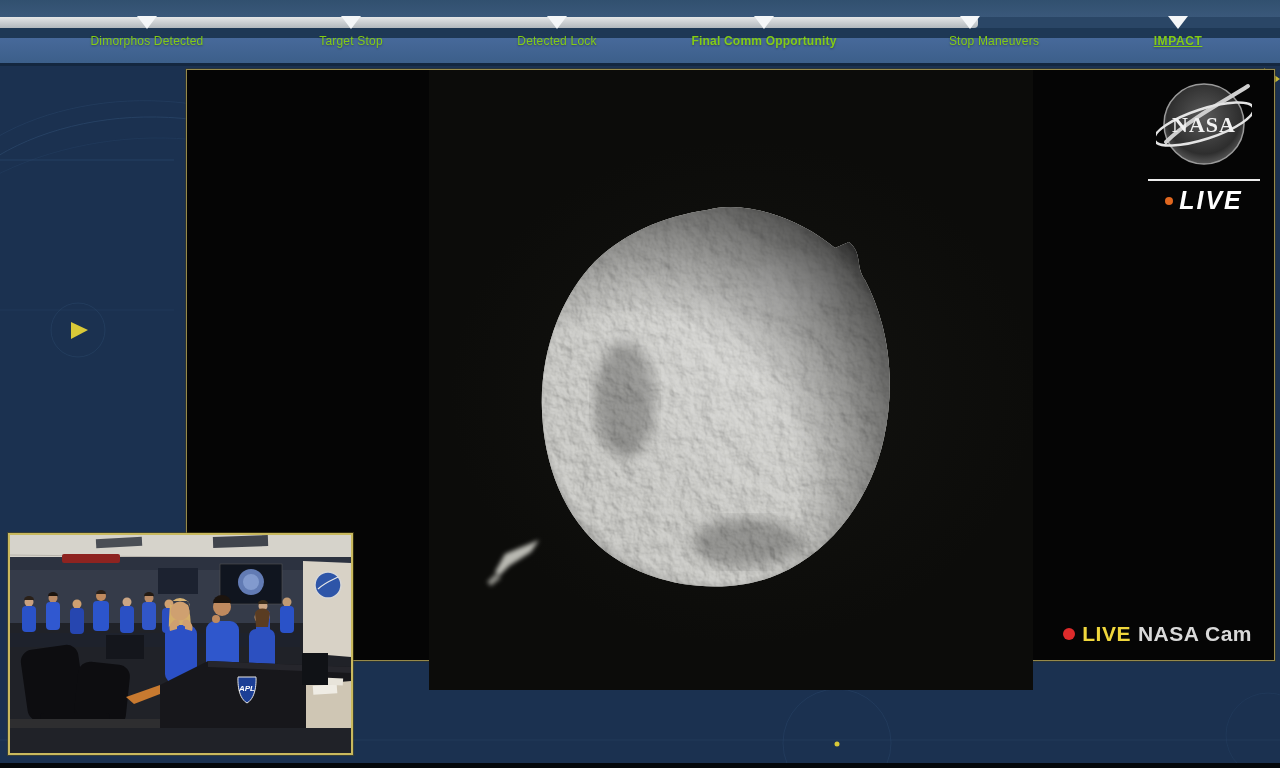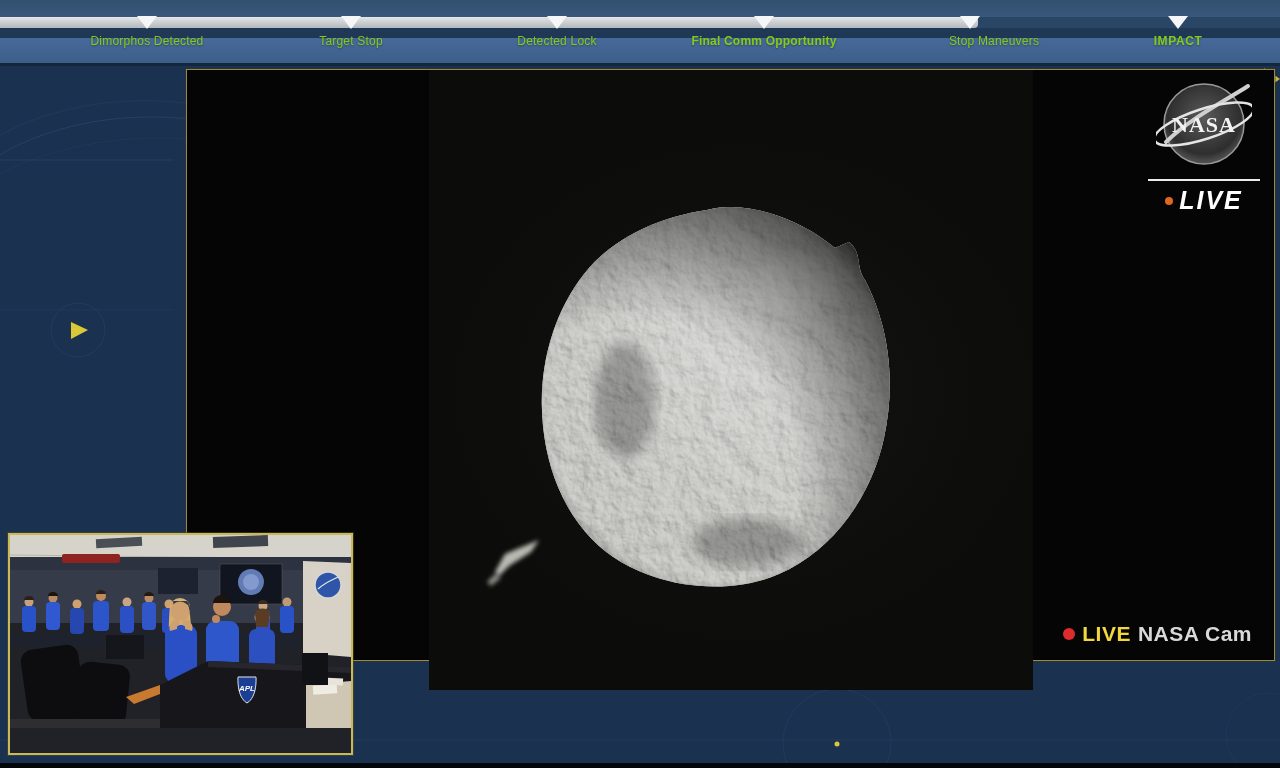--- a/index.html
+++ b/index.html
@@ -100,21 +100,21 @@
   <div class="tl-marker" style="left:557px;"></div>
   <div class="tl-marker" style="left:764px;"></div>
   <div class="tl-marker" style="left:970px;"></div>
   <div class="tl-marker" style="left:1178px;"></div>
 
   <div class="tl-label" style="left:147px;">Dimorphos Detected</div>
   <div class="tl-label" style="left:351px;">Target Stop</div>
   <div class="tl-label" style="left:557px;">Detected Lock</div>
   <div class="tl-label" style="left:764px;font-weight:bold;">Final Comm Opportunity</div>
   <div class="tl-label" style="left:970px;margin-left:24px;">Stop Maneuvers</div>
-  <div class="tl-label emph" style="left:1178px;">IMPACT</div>
+  <div class="tl-label emph" style="left:1178px;text-decoration:underline;">IMPACT</div>
 
   <div id="main-video">
     <div id="cam-band"></div>
 
     <svg id="asteroid-svg" width="1087" height="620" viewBox="0 0 1087 620">
       <defs>
         <filter id="rockTex" x="-5%" y="-5%" width="110%" height="110%">
           <feTurbulence type="fractalNoise" baseFrequency="0.050 0.046" numOctaves="5" seed="17" result="n"></feTurbulence>
           <feDiffuseLighting in="n" lighting-color="#ffffff" surfaceScale="3.4" diffuseConstant="1.15">
             <feDistantLight azimuth="318" elevation="52"></feDistantLight>

